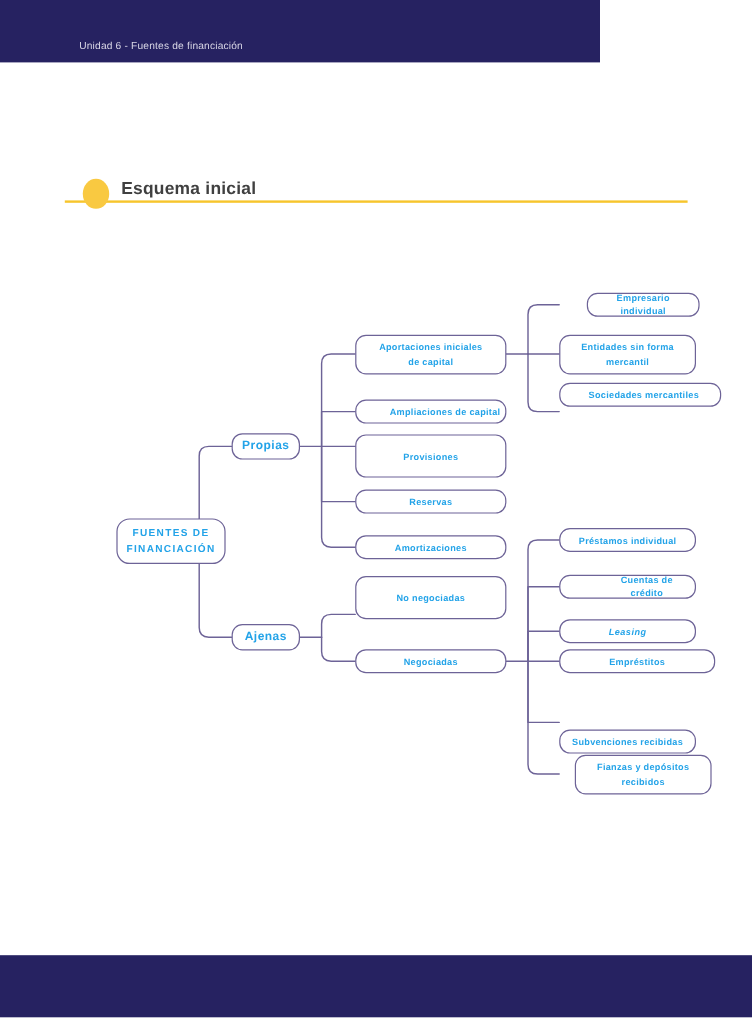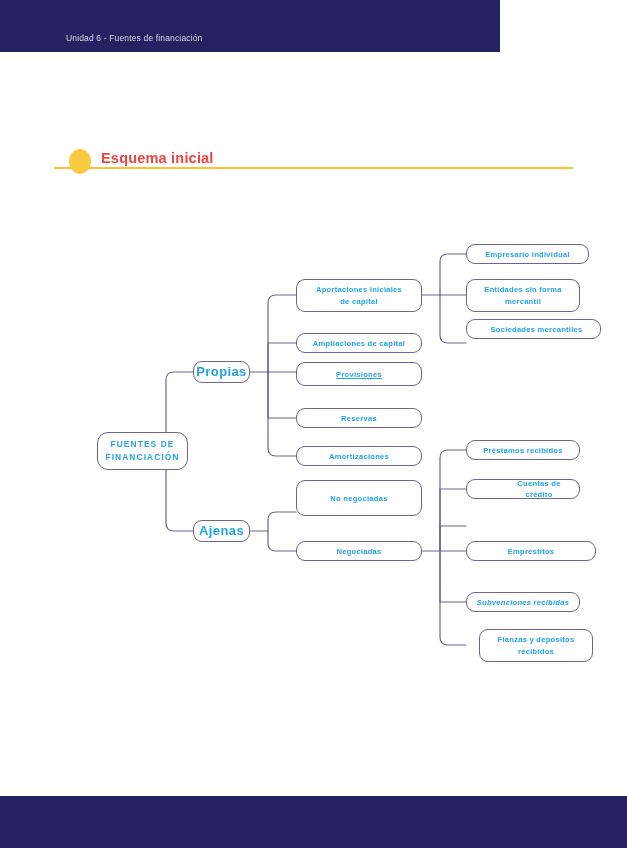--- a/index.html
+++ b/index.html
@@ -56,21 +56,21 @@
     height: 25px;
     border-radius: 50%;
     background: #f9c941;
   }
   #heading-text {
     position: absolute;
     left: 101px;
     top: 80px;
     font-size: 14.5px;
     font-weight: bold;
-    color: #ef4444;
+    color: #404040;
     letter-spacing: 0.2px;
     white-space: nowrap;
   }
 
   
   #diagram {
     position: absolute;
     left: 0; top: 0;
     width: 627px;
     height: 848px;
@@ -106,21 +106,21 @@
   .node.root {
     border-width: 1.6px;
     border-radius: 11px;
     font-size: 8.4px;
     letter-spacing: 1.1px;
     line-height: 1.55;
     margin-left: 37px;
   }
   .node.branch {
     border-radius: 9px;
-    font-size: 13px;
+    font-size: 10px;
     letter-spacing: 0.4px;
   }
 
   
   #bottom-bar {
     position: absolute;
     left: 0;
     top: 796px;
     width: 627px;
     height: 52px;
@@ -188,63 +188,66 @@
   <div class="node branch" style="left:193px; top:520px; width:57px; height:22px;">
     <span>Ajenas</span>
   </div>
 
   <div class="node two-line" style="left:296px; top:279px; width:126px; height:33px;align-items:center;">
     <span>
       <span>Aportaciones iniciales</span><br>
       <span>de capital</span>
     </span>
   </div>
-  <div class="node" style="left:296px; top:333px; width:126px; height:20px;">
+  <div class="node" style="left:296px; top:333px; width:126px; height:20px;justify-content:flex-end;">
     <span>Ampliaciones de capital</span>
   </div>
-  <div class="node" style="left:296px; top:362px; width:126px; height:24px;text-decoration:underline;">
+  <div class="node" style="left:296px; top:362px; width:126px; height:36px;">
     <span>Provisiones</span>
   </div>
   <div class="node" style="left:296px; top:408px; width:126px; height:20px;">
     <span>Reservas</span>
   </div>
   <div class="node" style="left:296px; top:446px; width:126px; height:20px;">
     <span>Amortizaciones</span>
   </div>
 
-  <div class="node" style="left:466px; top:244px; width:123px; height:20px;">
+  <div class="node" style="left:489px; top:244px; width:94px; height:20px;">
     <span>Empresario individual</span>
   </div>
   <div class="node two-line" style="left:466px; top:279px; width:114px; height:33px;">
     <span>
       <span>Entidades sin forma</span><br>
       <span>mercantil</span>
     </span>
   </div>
   <div class="node" style="left:466px; top:319px; width:135px; height:20px;padding-left:10px;">
     <span>Sociedades mercantiles</span>
   </div>
 
   <div class="node" style="left:296px; top:480px; width:126px; height:36px;">
     <span>No negociadas</span>
   </div>
   <div class="node" style="left:296px; top:541px; width:126px; height:20px;">
     <span>Negociadas</span>
   </div>
 
   <div class="node" style="left:466px; top:440px; width:114px; height:20px;">
-    <span>Préstamos recibidos</span>
+    <span>Préstamos individual</span>
   </div>
   <div class="node" style="left:466px; top:479px; width:114px; height:20px;padding-left:36px;">
     <span>Cuentas de crédito</span>
   </div>
+  <div class="node italic" style="left:466px; top:516px; width:114px; height:20px;">
+    <span>Leasing</span>
+  </div>
   <div class="node" style="left:466px; top:541px; width:130px; height:20px;">
     <span>Empréstitos</span>
   </div>
-  <div class="node" style="left:466px; top:592px; width:114px; height:20px;font-style:italic;">
+  <div class="node" style="left:466px; top:608px; width:114px; height:20px;">
     <span>Subvenciones recibidas</span>
   </div>
   <div class="node two-line" style="left:466px; top:629px; width:114px; height:33px;margin-left:13px;">
     <span>
       <span>Fianzas y depósitos</span><br>
       <span>recibidos</span>
     </span>
   </div>
 
 </div>

